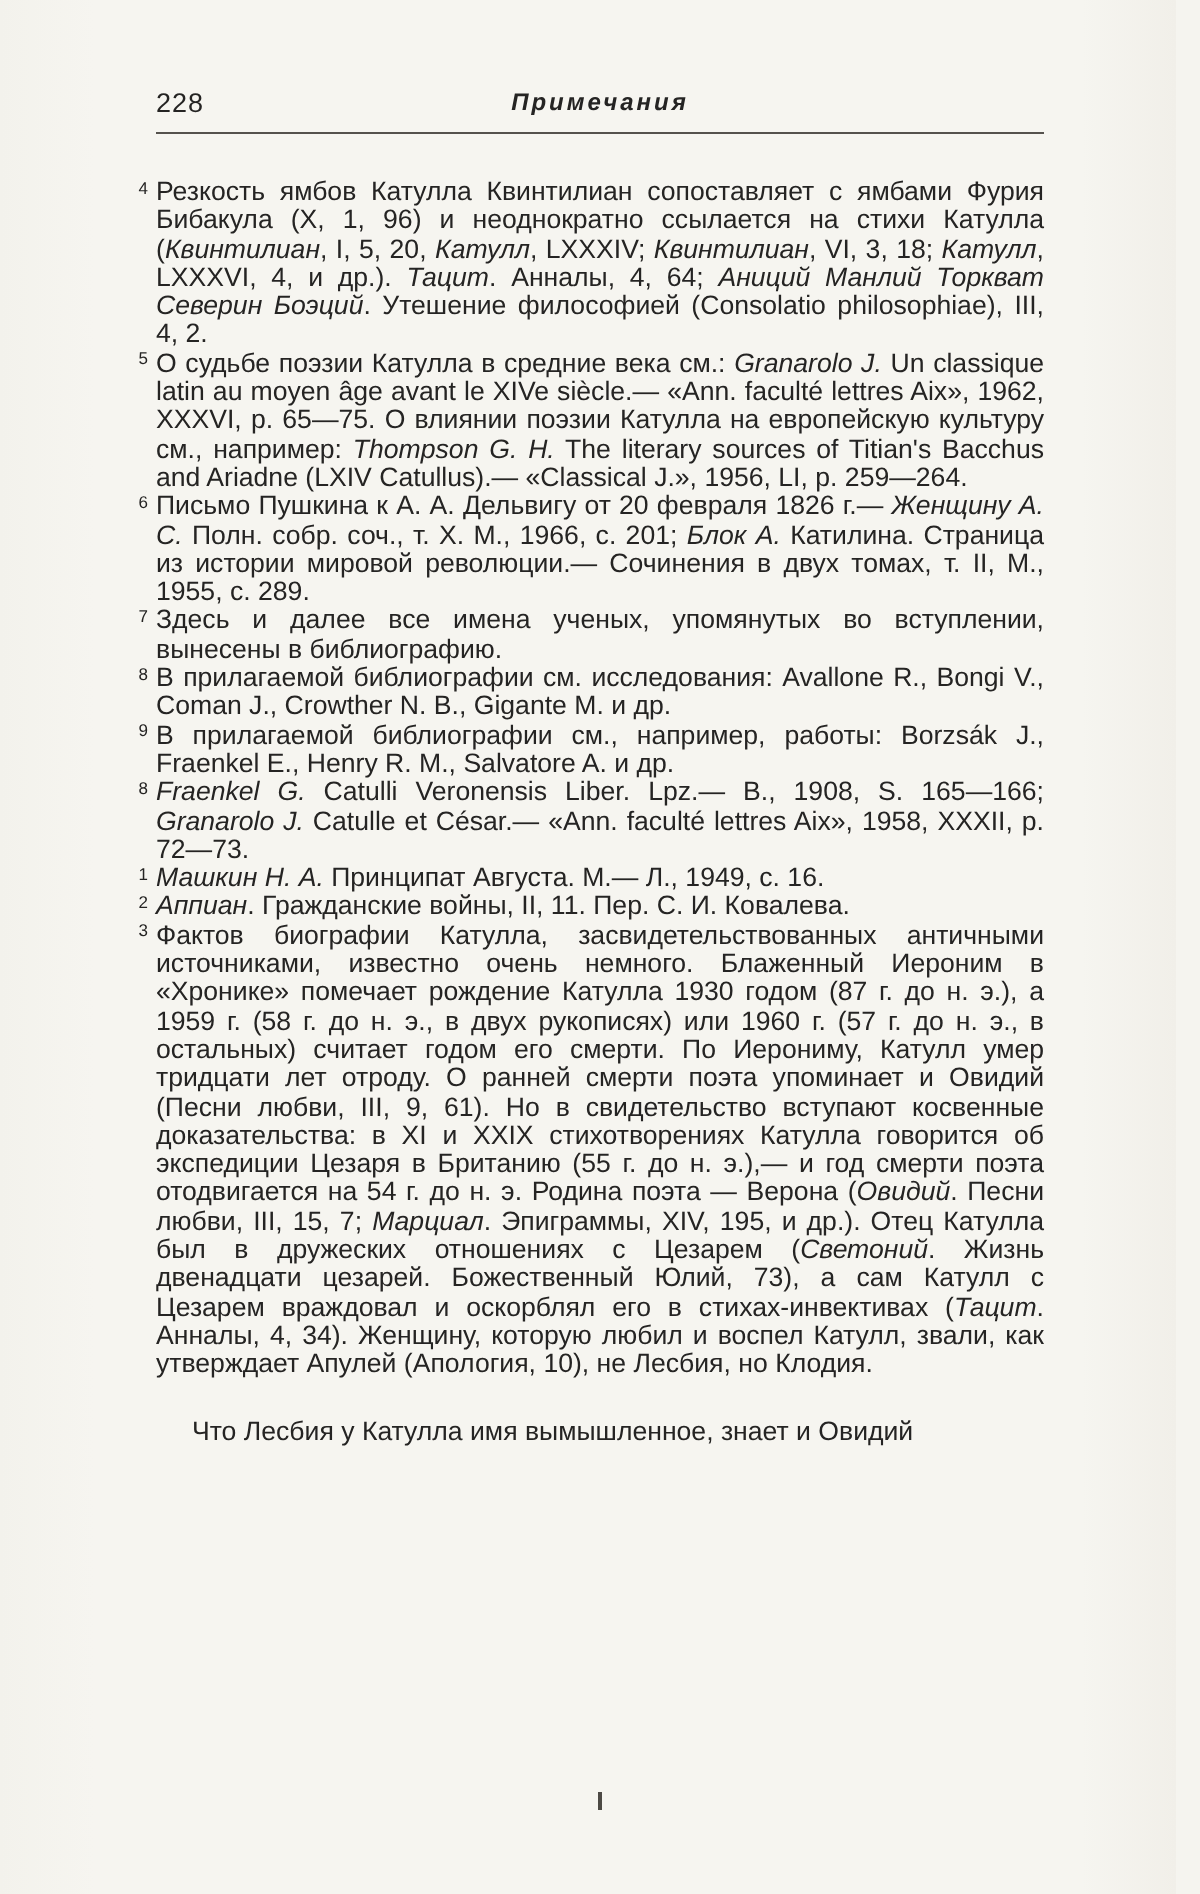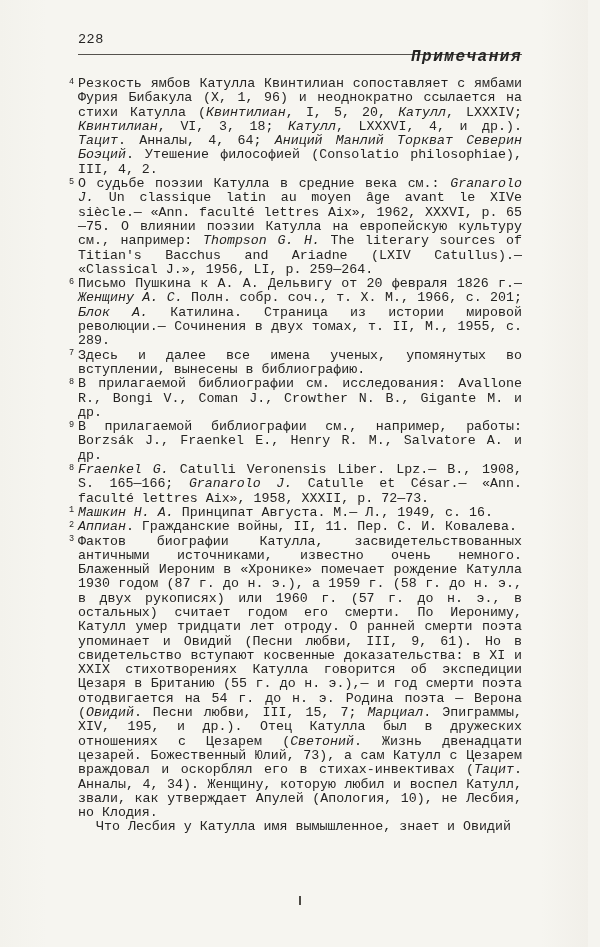--- a/index.html
+++ b/index.html
@@ -8,22 +8,22 @@
     background: #f5f4ef;
     width: 600px;
     height: 947px;
     overflow: hidden;
   }
   .page {
     position: relative;
     width: 588px;
     height: 947px;
     box-sizing: border-box;
-    padding: 32px 66px 0 78px;
-    font-family: Liberation Mono, monospace;
+    padding: 44px 66px 0 78px;
+    font-family: Liberation Sans, sans-serif;
     color: #252423;
     background: linear-gradient(90deg, #f3f2ec 0%, #f6f5f0 8%, #f6f5f0 92%, #f1efe9 100%);
   }
   header.running-head {
     position: relative;
     height: 18px;
     border-bottom: 1px solid #55524d;
     padding-bottom: 4px;
     margin-bottom: 22px;
   }
@@ -31,39 +31,40 @@
     position: absolute;
     left: 0;
     top: 0;
     font-size: 13.5px;
     letter-spacing: 0.5px;
   }
   .running-title {
     position: absolute;
     left: 0;
     right: 0;
-    top: 16px;
-    text-align: right;
-    font-size: 16px;
+    top: 0;
+    text-align: center;
+    font-size: 12px;
     font-style: italic;
     font-weight: bold;
     letter-spacing: 1.5px;
   }
   main.text-block {
     font-size: 13.3px;
     line-height: 14.3px;
     text-align: justify;
   }
   p.note {
     position: relative;
     margin: 0;
     padding: 0;
   }
   p.note.indent {
     text-indent: 18px;
+    margin-top: 20px;
   }
   p.note sup.note-num {
     position: absolute;
     left: -19px;
     top: 0.5px;
     width: 15px;
     text-align: right;
     font-size: 8.5px;
     line-height: 1;
     font-style: normal;

